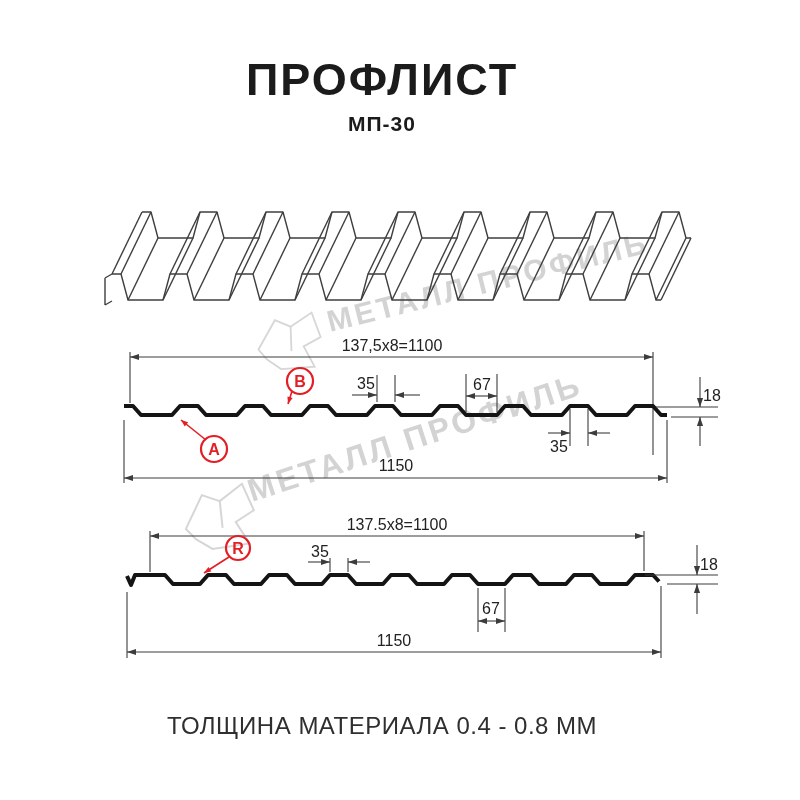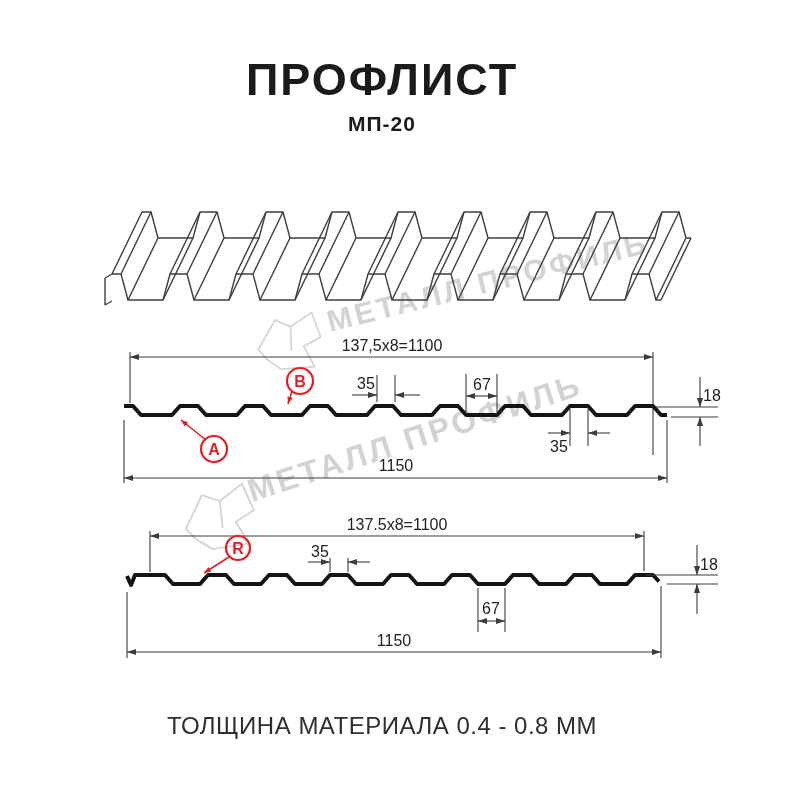--- a/index.html
+++ b/index.html
@@ -22,21 +22,21 @@
   .redtxt{fill:#e31e24;font-size:16px;font-weight:bold;text-anchor:middle;}
   .wmtext{fill:#c9c9c9;font-weight:bold;letter-spacing:3px;opacity:.8;}
   .wmlogo{stroke:#cccccc;stroke-width:2.5;fill:none;opacity:.8;}
 </style>
 </head>
 <body>
 
 <div class="page">
 
   <div class="title">ПРОФЛИСТ</div>
-  <div class="subtitle">МП-20</div>
+  <div class="subtitle">МП-30</div>
 
   <svg class="drawing" width="800" height="800" viewBox="0 0 800 800">
     <defs>
       <marker id="arr" viewBox="0 0 10 8" refX="9.5" refY="4" markerWidth="11" markerHeight="8" orient="auto-start-reverse" markerUnits="userSpaceOnUse">
         <path d="M0.5,0.9 L9.5,4 L0.5,7.1 Z" fill="#3c3c3c"></path>
       </marker>
       <marker id="arrRed" viewBox="0 0 10 8" refX="8.5" refY="4" markerWidth="9" markerHeight="7" orient="auto-start-reverse" markerUnits="userSpaceOnUse">
         <path d="M0.5,0.9 L8.5,4 L0.5,7.1 Z" fill="#e31e24"></path>
       </marker>
     </defs>

